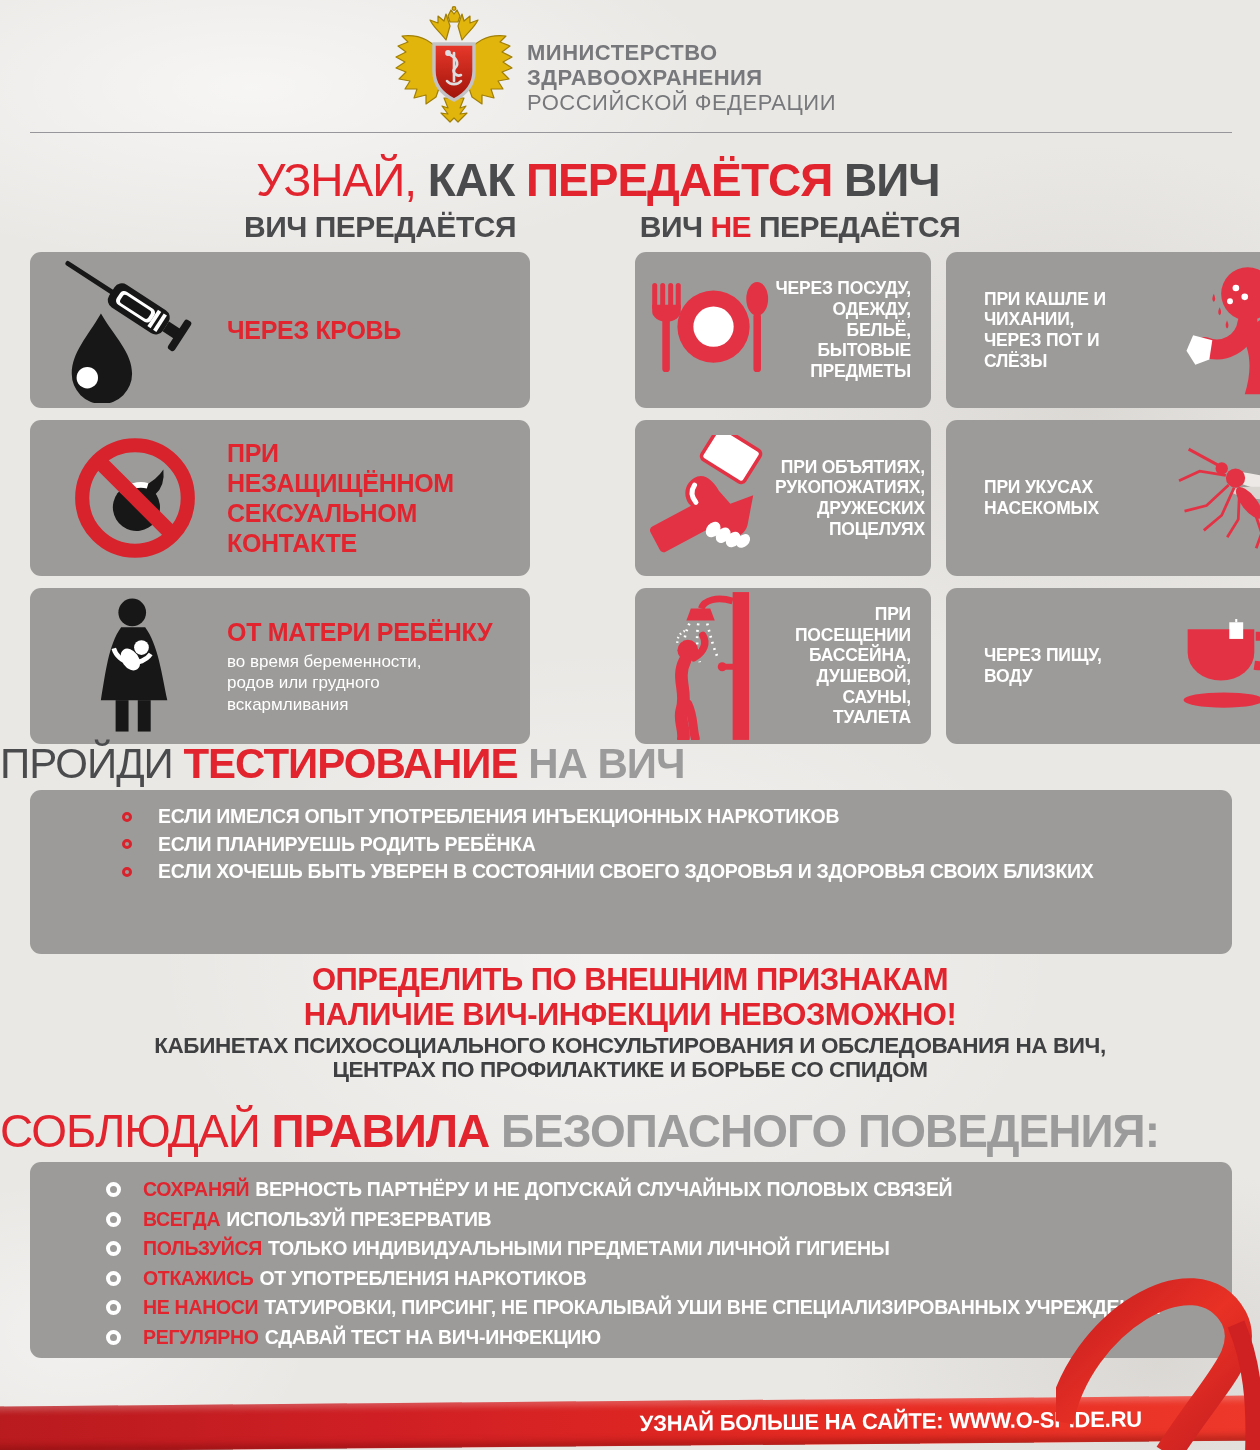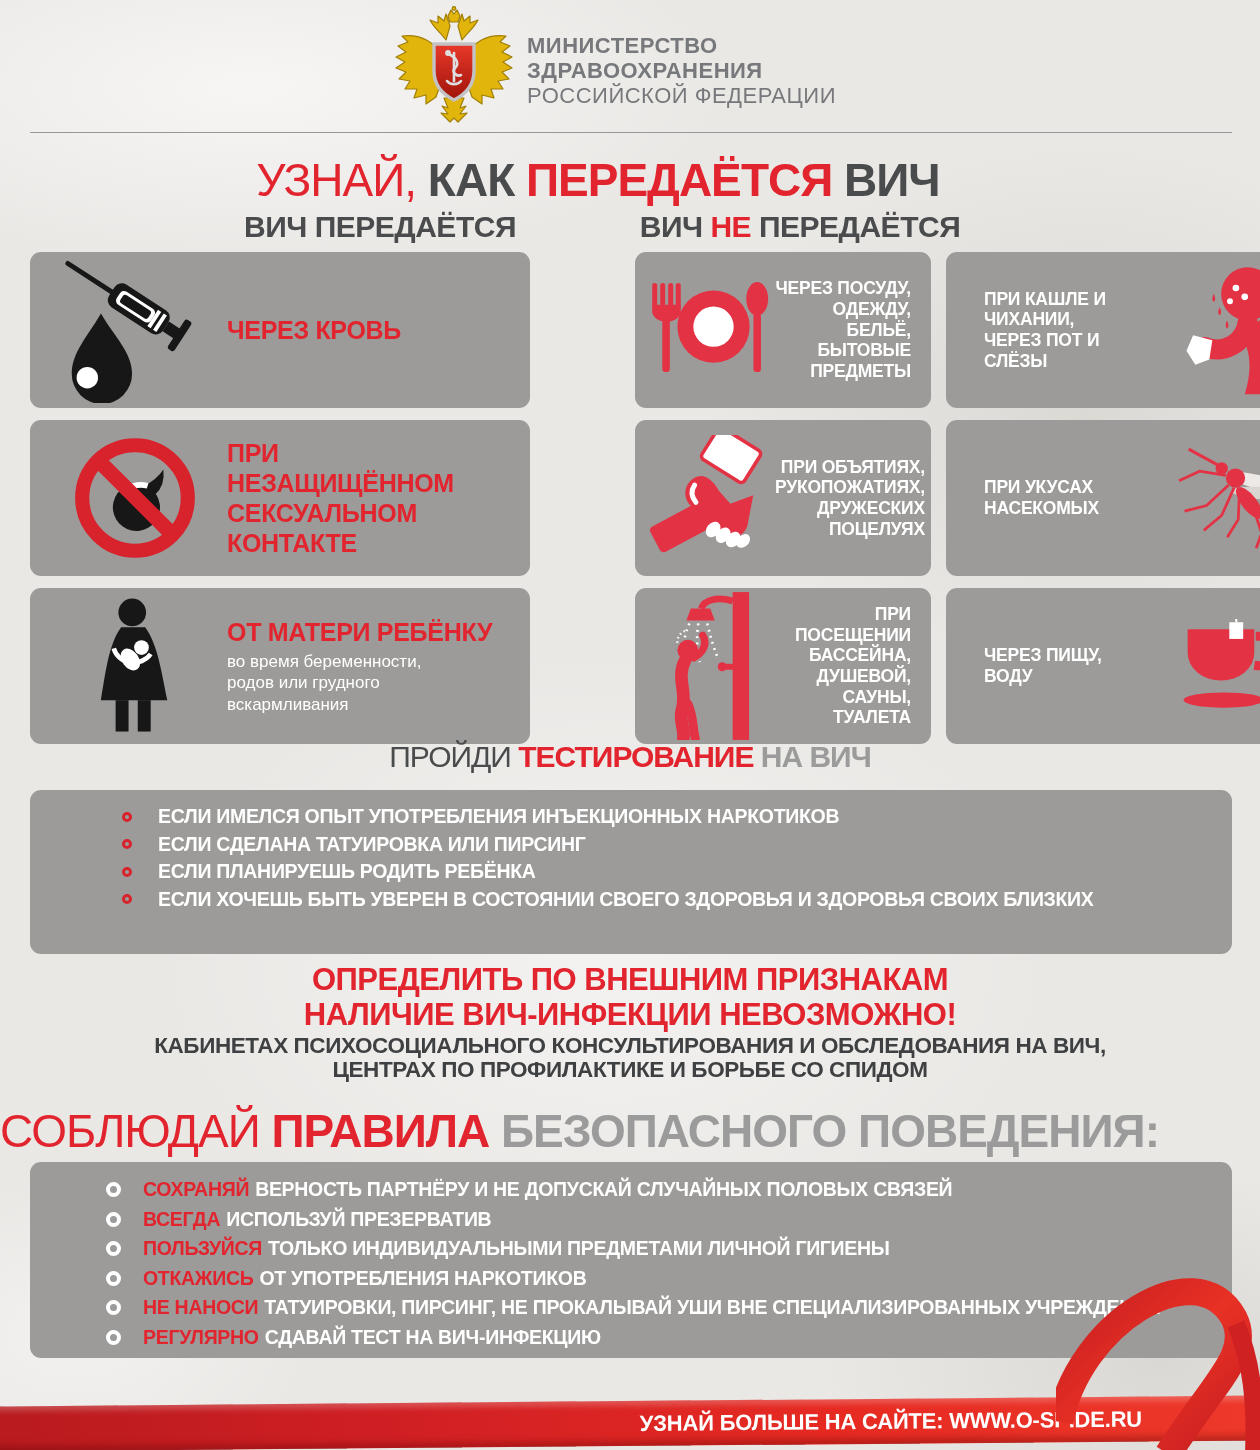--- a/index.html
+++ b/index.html
@@ -16,21 +16,21 @@
     background-color:#eae8e5;
     background-image:
       radial-gradient(ellipse 800px 300px at 20% 6%, rgba(255,255,255,.6), transparent 60%),
       radial-gradient(ellipse 600px 420px at 86% 28%, rgba(186,182,176,.30), transparent 62%),
       radial-gradient(ellipse 760px 520px at 48% 66%, rgba(255,255,255,.45), transparent 60%),
       radial-gradient(ellipse 560px 320px at 92% 94%, rgba(178,174,168,.28), transparent 60%),
       radial-gradient(ellipse 400px 260px at 6% 92%, rgba(255,255,255,.4), transparent 60%);
   }
   
   .emblem{position:absolute;left:390px;top:6px;width:128px;height:124px;}
-  .ministry{position:absolute;left:527px;top:33px;color:#77787b;letter-spacing:.5px;}
+  .ministry{position:absolute;left:527px;top:40px;color:#77787b;letter-spacing:.5px;}
   .ministry .l1,.ministry .l2{font-weight:bold;font-size:22px;line-height:25px;}
   .ministry .l3{font-weight:normal;font-size:22px;line-height:25px;}
   .header-rule{position:absolute;left:30px;top:132px;width:1202px;height:1px;background:#97969a;}
   
   .main-title{position:absolute;left:0;top:153px;width:1260px;text-align:center;
     font-size:46px;font-weight:bold;letter-spacing:-1px;transform:translateX(-32px);white-space:nowrap;}
   .light{font-weight:normal;}
   .red{color:var(--red);}
   .dark{color:var(--dark);}
   .gray{color:var(--lgray);}
@@ -50,21 +50,21 @@
   .lc .card-body{color:#fff;font-size:17px;line-height:1.25;margin-top:4px;max-width:235px;}
   .ra .ic-box{width:128px;display:flex;align-items:center;justify-content:center;flex-shrink:0;}
   .ra .txt{flex:1;text-align:right;padding-right:20px;color:#fff;font-weight:bold;
     font-size:17.5px;line-height:1.18;letter-spacing:-.2px;}
   .rb{justify-content:space-between;}
   .rb .txt{padding-left:26px;color:#fff;font-weight:bold;font-size:17.5px;line-height:1.18;
     letter-spacing:-.2px;max-width:150px;}
   .rb .ic-box{width:124px;display:flex;align-items:center;justify-content:center;flex-shrink:0;}
   .w2{max-width:240px;} 
   
-  .test-head{position:absolute;left:0;top:740px;width:1260px;text-align:center;font-size:30px;
+  .test-head{position:absolute;left:0;top:740px;width:1260px;text-align:left;font-size:42px;
     font-weight:bold;letter-spacing:-1px;white-space:nowrap;}
   .test-box{position:absolute;left:30px;top:790px;width:1202px;height:164px;background:var(--card-gray);
     border-radius:11px;padding-top:13px;list-style:none;}
   .t-item{display:flex;align-items:center;height:27.5px;}
   .ring{border-radius:50%;flex-shrink:0;}
   .red-ring{width:10px;height:10px;border:3px solid #d8232d;margin-left:92px;margin-right:26px;}
   .t-text{color:#fff;font-weight:bold;font-size:19.5px;letter-spacing:-.3px;white-space:nowrap;}
   
   .warn{position:absolute;left:0;top:962px;width:1260px;text-align:center;color:var(--red);
     font-weight:bold;font-size:31px;line-height:35px;letter-spacing:-.5px;}
@@ -312,24 +312,20 @@
 
   <div class="test-head"><span class="dark light">ПРОЙДИ</span> <span class="red">ТЕСТИРОВАНИЕ</span> <span class="gray">НА ВИЧ</span></div>
 
   <ul class="test-box">
     <li class="t-item">
         <span class="ring red-ring"></span>
         <span class="t-text">ЕСЛИ ИМЕЛСЯ ОПЫТ УПОТРЕБЛЕНИЯ ИНЪЕКЦИОННЫХ НАРКОТИКОВ</span>
       </li>
     <li class="t-item">
         <span class="ring red-ring"></span>
-        <span class="t-text">ЕСЛИ СДЕЛАНА ТАТУИРОВКА ИЛИ ПИРСИНГ</span>
-      </li>
-    <li class="t-item">
-        <span class="ring red-ring"></span>
         <span class="t-text">ЕСЛИ ПЛАНИРУЕШЬ РОДИТЬ РЕБЁНКА</span>
       </li>
     <li class="t-item">
         <span class="ring red-ring"></span>
         <span class="t-text">ЕСЛИ ХОЧЕШЬ БЫТЬ УВЕРЕН В СОСТОЯНИИ СВОЕГО ЗДОРОВЬЯ И ЗДОРОВЬЯ СВОИХ БЛИЗКИХ</span>
       </li>
   </ul>
 
   <div class="warn">
     <div>ОПРЕДЕЛИТЬ ПО ВНЕШНИМ ПРИЗНАКАМ</div>

